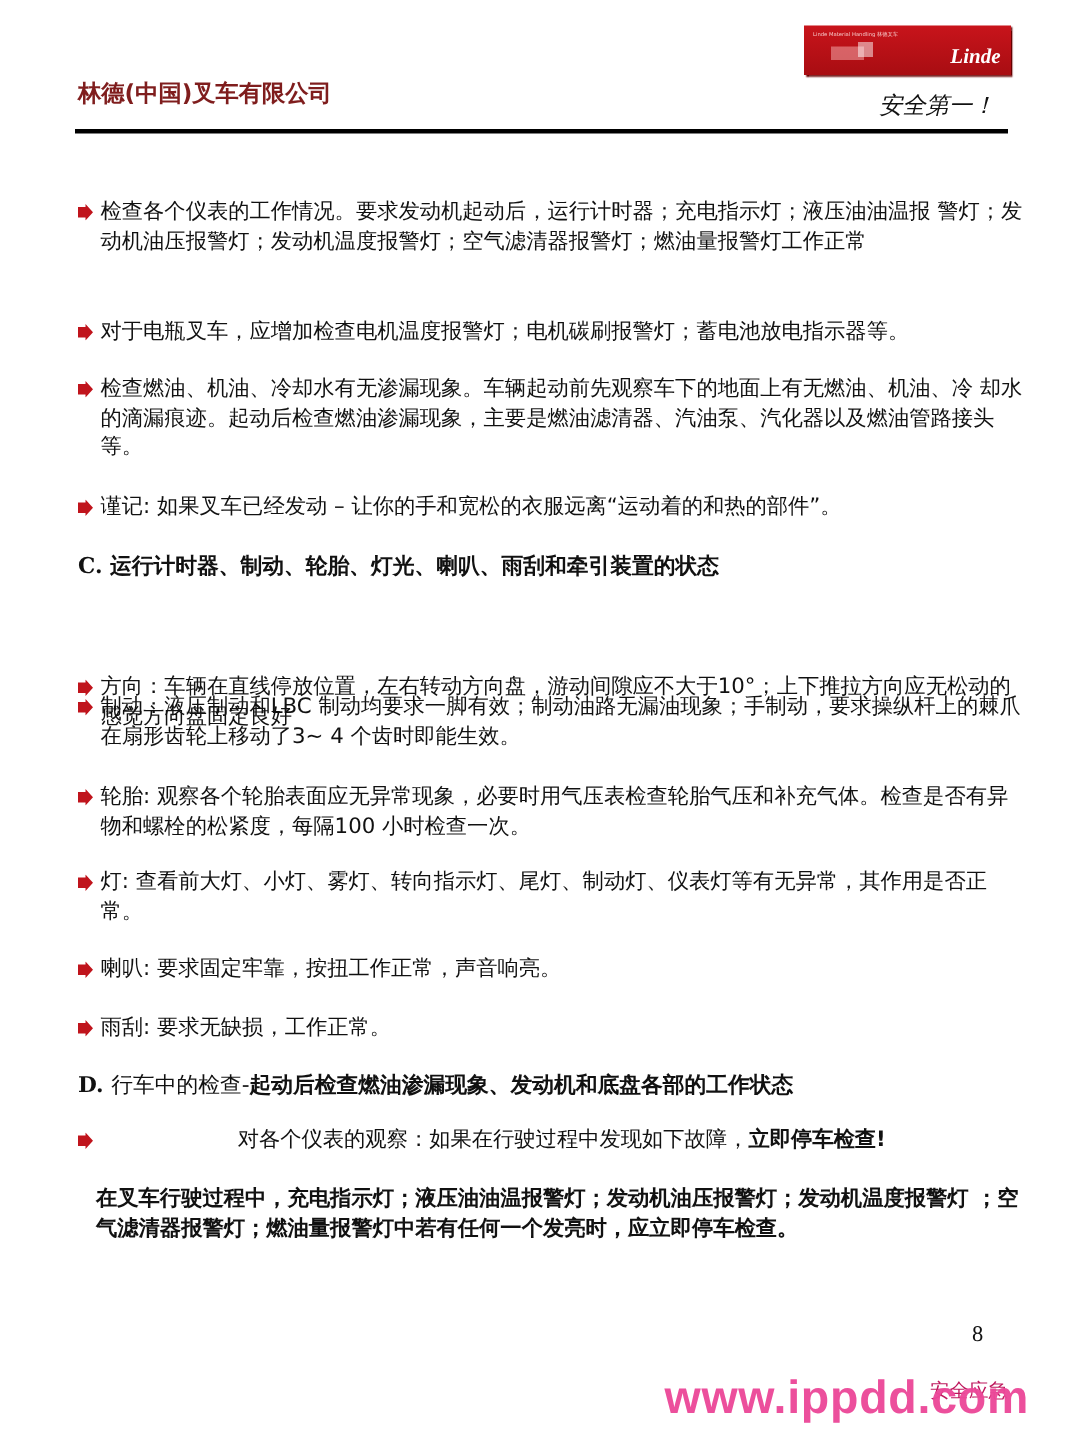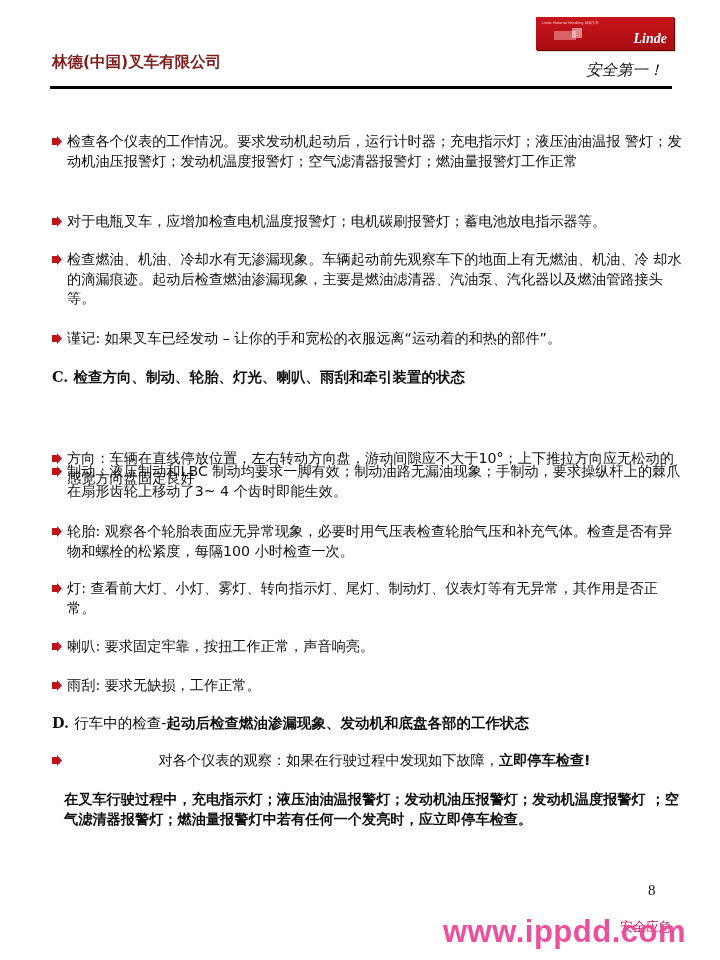--- a/index.html
+++ b/index.html
@@ -99,21 +99,21 @@
     <span>检查燃油、机油、冷却水有无渗漏现象。车辆起动前先观察车下的地面上有无燃油、机油、冷 却水的滴漏痕迹。起动后检查燃油渗漏现象，主要是燃油滤清器、汽油泵、汽化器以及燃油管路接头等。</span>
   </div>
 
   <div class="item" style="top:197px;">
     <svg class="bullet" viewBox="0 0 10 11">
         <polygon points="0,2 5,2 5,0 10,5.5 5,11 5,9 0,9" fill="#c0141c"></polygon>
       </svg>
     <span>谨记: 如果叉车已经发动 – 让你的手和宽松的衣服远离“运动着的和热的部件”。</span>
   </div>
 
-  <div class="heading" style="top:236px;">C. 检查方向、制动、轮胎、灯光、喇叭、雨刮和牵引装置的状态</div>
+  <div class="heading" style="top:236px;">C. 运行计时器、制动、轮胎、灯光、喇叭、雨刮和牵引装置的状态</div>
 
   <div class="item" style="top:273px;margin-top:44px;">
     <svg class="bullet" viewBox="0 0 10 11">
         <polygon points="0,2 5,2 5,0 10,5.5 5,11 5,9 0,9" fill="#c0141c"></polygon>
       </svg>
     <span>方向：车辆在直线停放位置，左右转动方向盘，游动间隙应不大于10°；上下推拉方向应无松动的感觉方向盘固定良好</span>
   </div>
 
   <div class="item" style="top:330px;">
     <svg class="bullet" viewBox="0 0 10 11">

